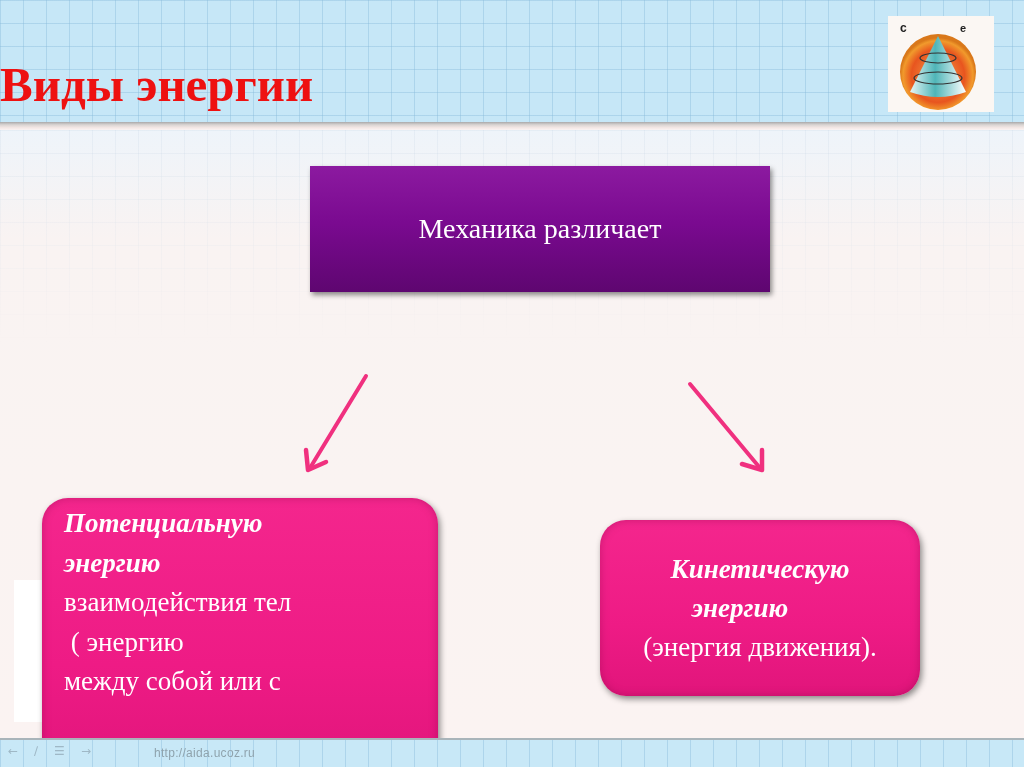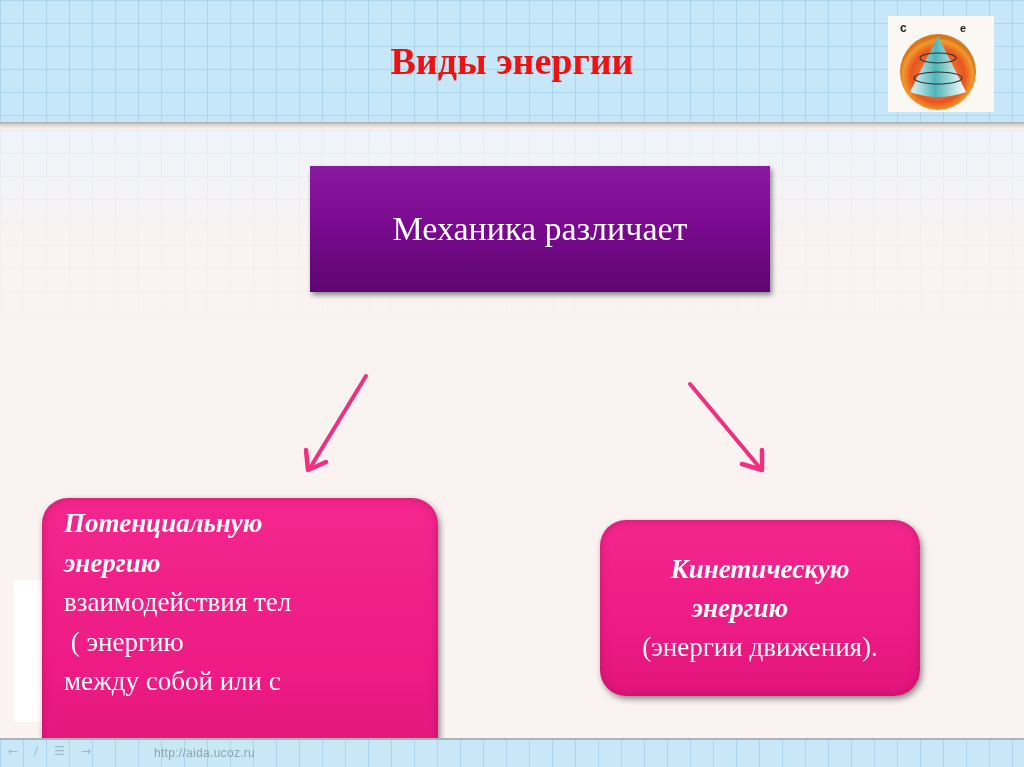--- a/index.html
+++ b/index.html
@@ -49,36 +49,36 @@
   .footer-icons {
     position: absolute; left: 8px; top: 4px; display: flex; gap: 16px;
     color: #9fb8c6; font-family: "DejaVu Sans", sans-serif; font-size: 12px;
   }
   .footer-url {
     position: absolute; left: 154px; top: 6px;
     font-family: "Liberation Sans", sans-serif; font-size: 12px; color: #8fa3ad;
     letter-spacing: 0.3px;
   }
   .title {
-    position: absolute; left: 0; top: 38px; width: 1024px; text-align: center;
-    font-family: "Liberation Serif", serif; font-weight: bold; font-size: 38px;
+    position: absolute; left: 0; top: 62px; width: 1024px; 
+    font-family: "Liberation Serif", serif; font-weight: bold; font-size: 49px;
     color: #ee1111; line-height: 46px;
   }
   .logo {
     position: absolute; left: 888px; top: 16px; width: 106px; height: 96px;
     background: #fbf7f3;
   }
   .purple-box {
     position: absolute; left: 310px; top: 166px; width: 460px; height: 126px;
     background: linear-gradient(to bottom, #8c1aa0 0%, #7a0a90 45%, #5e0670 100%);
     box-shadow: 2px 3px 5px rgba(0,0,0,0.45);
     display: flex; align-items: center; justify-content: center;
   }
   .purple-box span {
-    color: #ffffff; font-size: 34px; font-family: "Liberation Serif", serif;
+    color: #ffffff; font-size: 28px; font-family: "Liberation Serif", serif;
   }
   .pink-box {
     position: absolute;
     background: linear-gradient(to bottom, #f4268d 0%, #ee1b85 60%, #e1157b 100%);
     border-radius: 26px;
     box-shadow: 2px 3px 6px rgba(0,0,0,0.45), inset 0 0 8px rgba(120,0,60,0.35);
     color: #ffffff; font-family: "Liberation Serif", serif;
   }
   .pink-left {
     left: 42px; top: 498px; width: 396px; height: 278px;
@@ -148,21 +148,21 @@
   <span class="it">Потенциальную</span>
   <span class="it">энергию</span>
   <span class="pl">взаимодействия тел</span>
   <span class="pl"> ( энергию</span>
   <span class="pl">между собой или с</span>
 </div>
 
 <div class="pink-box pink-right">
   <span class="it">Кинетическую</span>
   <span class="it it2">энергию</span>
-  <span>(энергии движения).</span>
+  <span>(энергия движения).</span>
 </div>
 
 <div class="footer">
   <div class="footer-icons">
     <span>←</span>
     <span>∕</span>
     <span>☰</span>
     <span>→</span>
   </div>
   <span class="footer-url">http://aida.ucoz.ru</span>

